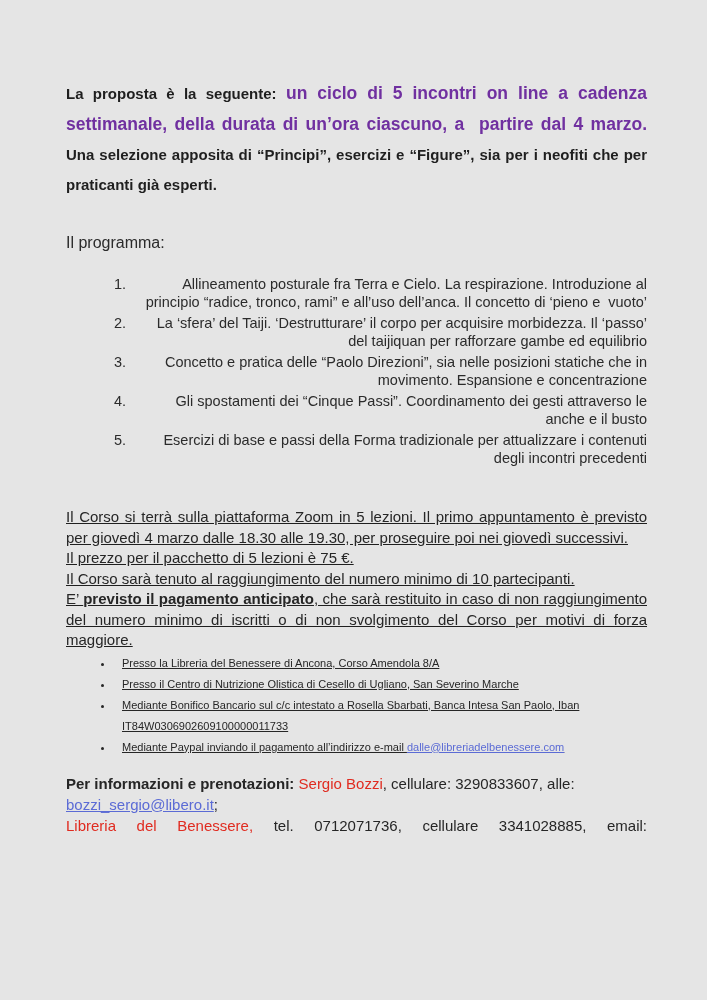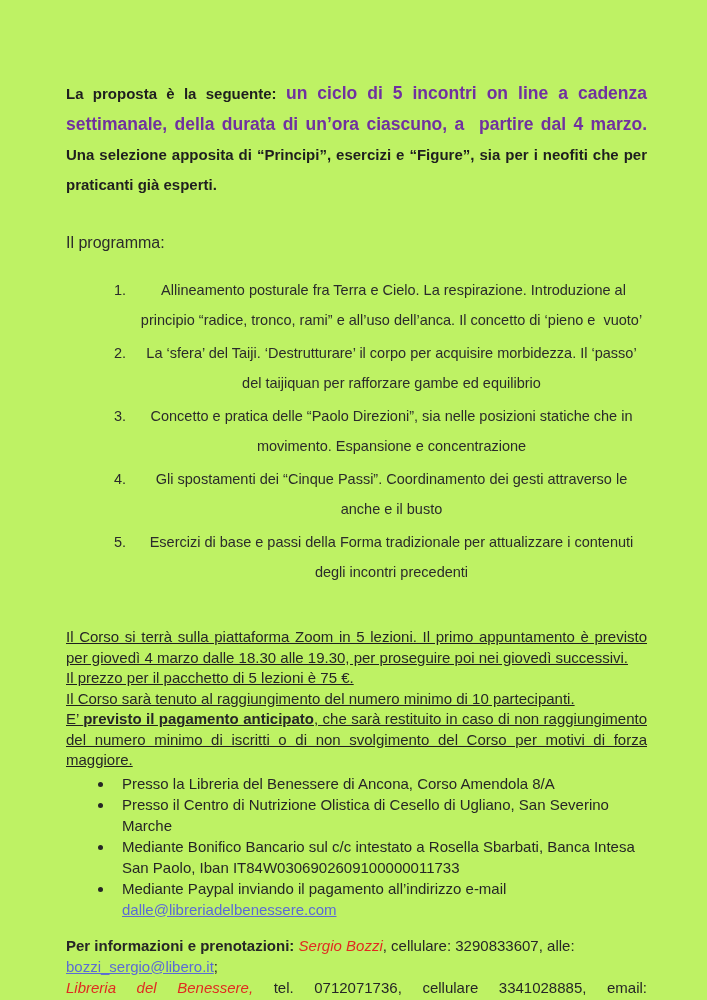--- a/index.html
+++ b/index.html
@@ -6,21 +6,21 @@
   body{
     width:707px;height:1000px;
     font-family:"Liberation Sans","DejaVu Sans",sans-serif;
     color:#1f1f1f;
     overflow:hidden;
   }
   .page{
     box-sizing:border-box;
     width:707px;height:1000px;
     padding:78px 60px 0 66px;
-    background:#bef264;
+    background:#e5e5e5;
   }
   
   .intro{
     margin:0;
     text-align:justify;
     line-height:30px;
     white-space:pre-wrap;
   }
   .intro .dark{font-weight:bold;font-size:15px;color:#1f1f1f;}
   .intro .purple{font-weight:bold;font-size:17.5px;color:#7030a0;}
@@ -32,58 +32,59 @@
     line-height:20px;
   }
   
   ol.program{
     margin:22px 0 0 0;
     padding:0 0 0 64px;
     font-size:14.5px;
     color:#2b2b2b;
   }
   ol.program li{
-    line-height:30px;
+    line-height:18px;
     margin-bottom:3px;
     padding-left:6px;
-    text-align:center;
+    text-align:right;
     white-space:pre-wrap;
   }
   
   .details{margin-top:40px;text-decoration:underline;}
   .details p{
     margin:0;
     font-size:15px;
     line-height:20.5px;
     color:#262626;
   }
   .details p.just{text-align:justify;}
   .details .b{font-weight:bold;}
   
   ul.payments{
     margin:2px 0 0 0;
     padding:0 0 0 48px;
-    font-size:15px;
+    font-size:11px;
     color:#262626;
+    text-decoration:underline;
   }
   ul.payments li{
     line-height:21px;
     padding-left:8px;
     margin:0;
   }
   a.link{color:#5b6bd5;text-decoration:underline;}
   
   .contact{
     margin:15px 0 0 0;
     font-size:15px;
     line-height:21px;
     color:#262626;
   }
   .contact .b{font-weight:bold;}
-  .contact .red{color:#e02b20;font-style:italic;}
+  .contact .red{color:#e02b20;}
   .contact-l2{
     display:flex;
     justify-content:space-between;
     width:100%;
   }
 </style>
 </head>
 <body>
 
 <div class="page">

